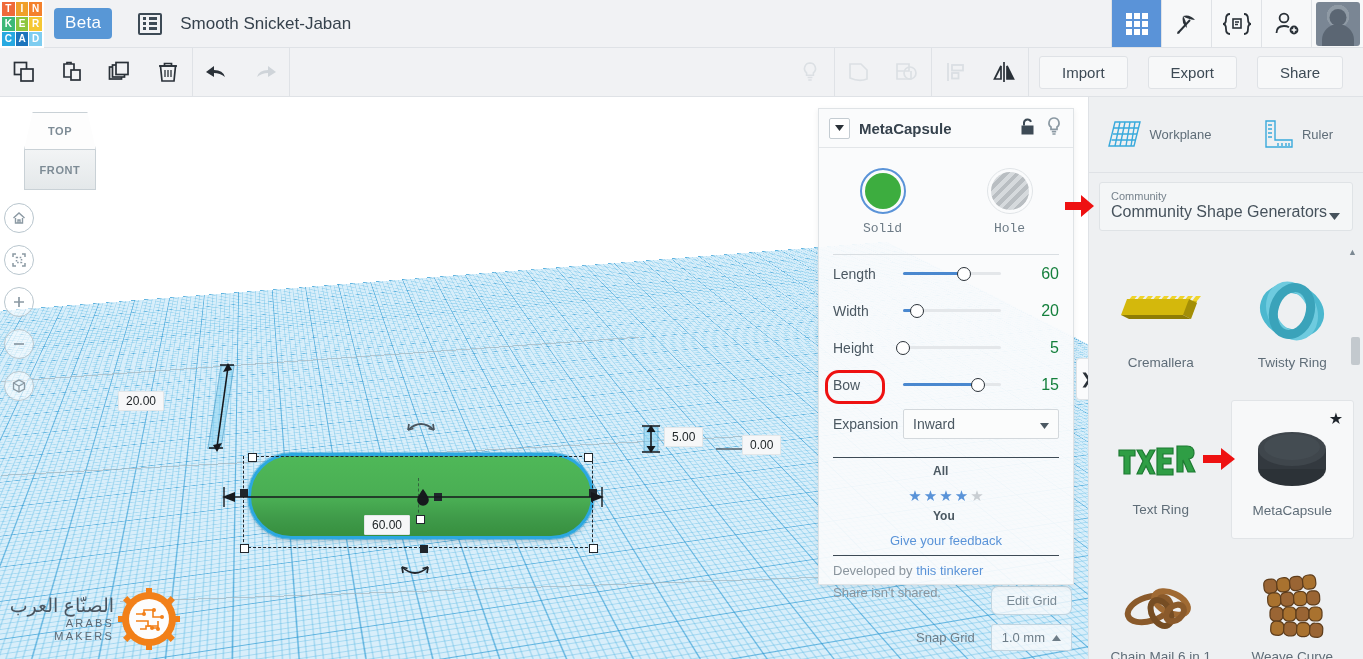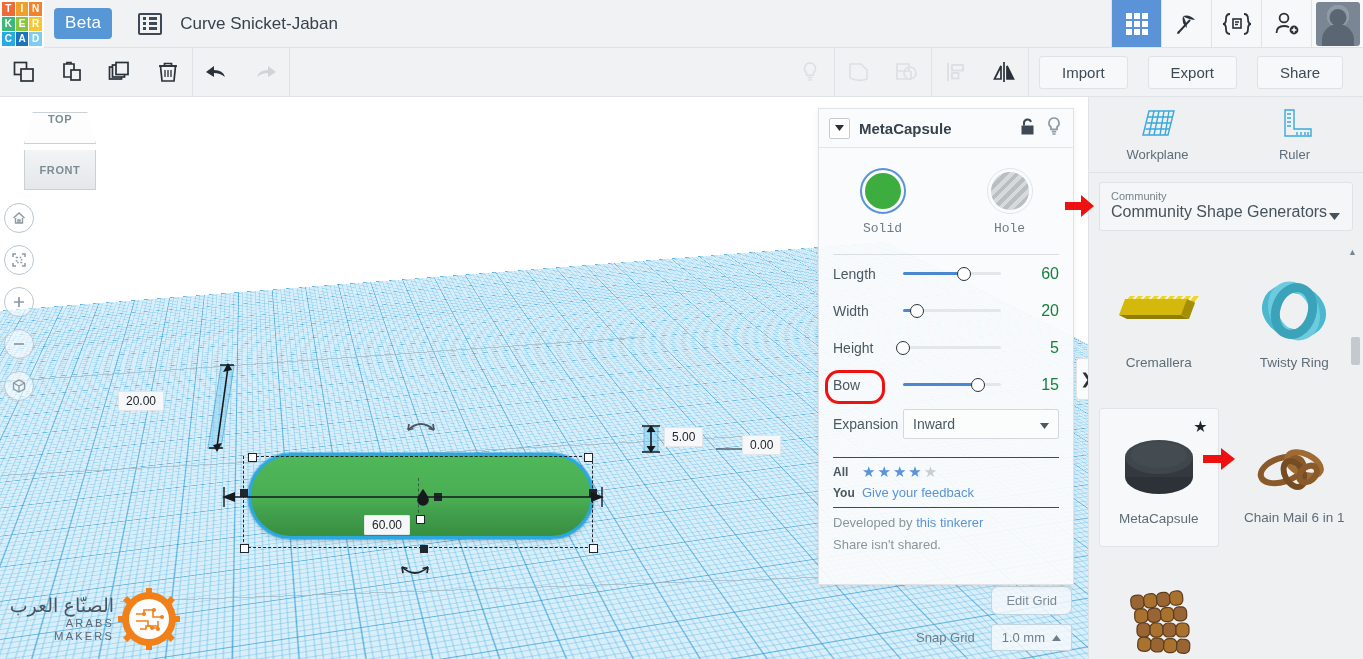--- a/index.html
+++ b/index.html
@@ -117,24 +117,24 @@
   }
   .plane-edge-line {
     position: absolute; background: #9fb3bd; height: 1px; opacity: .7;
   }
 
   
   .viewcube {
     position: absolute; left: 24px; top: 15px; width: 72px; height: 78px; cursor: pointer;
   }
   .vc-top {
-    position: absolute; left: 0; top: 0; width: 72px; height: 32px;
+    position: absolute; left: 0; top: 0; width: 72px; height: 38px;
     background: #fdfdfd; border: 1px solid #c9d1d6;
     clip-path: polygon(12% 0, 88% 0, 100% 100%, 0 100%);
-    display: flex; justify-content: center;
+    display: flex; align-items: center; justify-content: center;
   }
   .vc-front {
     position: absolute; left: 0; top: 38px; width: 72px; height: 40px;
     background: linear-gradient(#f2f4f5, #e4e8ea); border: 1px solid #c9d1d6; border-top: none;
     display: flex; align-items: center; justify-content: center;
   }
   .vc-label { font-size: 11px; font-weight: bold; letter-spacing: .6px; color: #7d8b95; }
   .nav-btn {
     position: absolute; left: 4px; width: 30px; height: 30px; border-radius: 50%;
     border: 1px solid #b9c6ce; background: rgba(255,255,255,.55);
@@ -254,21 +254,21 @@
   }
   .slider-val { margin-left: auto; font-size: 16px; color: #15803d; }
   .expansion-row { display: flex; align-items: center; padding: 6px 14px 0; }
   .select-box {
     flex: 1; border: 1px solid #d3d8dc; background: #fbfcfc; border-radius: 2px;
     height: 30px; display: flex; align-items: center; padding: 0 9px;
     font-size: 14px; color: #4b5862; cursor: pointer;
   }
   .select-caret { margin-left: auto; }
   .rate-divider { height: 1px; background: #3d4a55; margin: 18px 14px 0; }
-  .rate-row { display: flex; align-items: center; gap: 3px; padding: 6px 14px 0; }
+  .rate-row { display: flex; align-items: center; gap: 10px; padding: 6px 14px 0; flex-direction: column; }
   .rate-key { font-size: 12px; font-weight: bold; color: #4b5862; width: 26px; }
   .stars { display: flex; gap: 2px; }
   .star { font-size: 15px; color: #5a93d8; line-height: 1; }
   .star.off { color: #c9ced3; }
   .link { color: #5a93d8; font-size: 13px; cursor: pointer; }
   .credit-divider { height: 1px; background: #3d4a55; margin: 7px 14px 0; }
   .credit-row { padding: 7px 14px 0; font-size: 13px; color: #8a959e; }
   .collapse-tab {
     position: absolute; left: 1076px; top: 358px; width: 20px; height: 42px;
     background: #fafbfc; border: 1px solid #dfe3e6; border-right: none;
@@ -276,36 +276,36 @@
     font-size: 15px; color: #2a3138; cursor: pointer;
   }
 
   
   .sidebar {
     position: absolute; left: 1088px; top: 97px; width: 275px; height: 562px;
     background: #eef0f2; border-left: 1px solid #dfe2e6;
   }
   .tool-row { display: flex; height: 76px; border-bottom: 1px solid #dfe2e6; }
   .tool-col {
-    flex: 1; display: flex; flex-direction: column; align-items: center;
+    flex: 1; display: flex; align-items: center;
     justify-content: center; gap: 6px; cursor: pointer;
   }
   .tool-cap { font-size: 13px; color: #5f6d78; }
   .dd-wrap { padding: 9px 10px 0; }
   .dropdown {
     background: #f4f6f7; border: 1px solid #dfe3e6; border-radius: 3px;
     padding: 7px 11px 9px; cursor: pointer; position: relative;
   }
   .dd-sub { font-size: 11px; color: #77838d; }
   .dd-main { font-size: 16px; color: #46525c; margin-top: 1px; }
   .dd-caret { position: absolute; right: 12px; top: 23px; }
   .shape-grid {
     position: absolute; left: 0; top: 150px; width: 275px; height: 412px;
     padding: 6px 10px 0; display: grid;
-    grid-template-columns: 1fr 1fr; grid-auto-rows: 139px; gap: 16px;
+    grid-template-columns: 1fr 1fr; grid-auto-rows: 139px; gap: 8px;
     overflow: hidden;
   }
   .shape-cell {
     position: relative; display: flex; flex-direction: column; align-items: center;
     justify-content: flex-start; padding-top: 16px; cursor: pointer; border-radius: 3px;
   }
   .shape-cell.selected { background: #f7f8f9; border: 1px solid #e1e4e7; }
   .shape-art { width: 104px; height: 84px; display: flex; align-items: center; justify-content: center; }
   .shape-cap { font-size: 13.5px; color: #5f6d78; margin-top: 2px; text-align: center; }
   .fav-star { position: absolute; right: 10px; top: 8px; font-size: 16px; color: #1d242b; }
@@ -343,21 +343,21 @@
         </div>
       <div class="pl-row">
           <span class="pl-dot"></span>
           <span class="pl-bar"></span>
         </div>
       <div class="pl-row">
           <span class="pl-dot"></span>
           <span class="pl-bar"></span>
         </div>
     </div>
-    <div class="design-title">Curve Snicket-Jaban</div>
+    <div class="design-title">Smooth Snicket-Jaban</div>
 
     <div class="top-right">
       <div class="tr-btn active">
         <span class="grid9">
             <i></i>
             <i></i>
             <i></i>
             <i></i>
             <i></i>
             <i></i>
@@ -830,20 +830,33 @@
         <g fill="none" stroke="#4cb8cf" stroke-width="9" stroke-linecap="round">
           <ellipse cx="52" cy="42" rx="28" ry="22" transform="rotate(18 52 42)"></ellipse>
           <ellipse cx="52" cy="42" rx="26" ry="20" transform="rotate(62 52 42)" stroke="#6ecbdf"></ellipse>
           <ellipse cx="52" cy="42" rx="24" ry="18" transform="rotate(108 52 42)" stroke="#3aa3ba"></ellipse>
         </g>
         <ellipse cx="52" cy="42" rx="10" ry="8" fill="#eef0f2"></ellipse>
             </svg>
           </div>
           <div class="shape-cap">Twisty Ring</div>
         </div>
+        <div class="shape-cell">
+          <div class="shape-art">
+            <svg width="104" height="84" viewBox="0 0 104 84">
+        <g fill="#2f9e45" stroke="#1d7a32" stroke-width="1.2">
+          <path d="M10 34 h16 v6 h-5 v18 h-6 V40 h-5 Z"></path>
+          <path d="M28 34 l5 0 l4 7 l4 -7 h5 l-6 11 l6 13 h-5 l-4 -8 l-4 8 h-5 l6 -13 Z"></path>
+          <path d="M48 32 h16 v6 h-10 v4 h8 v6 h-8 v5 h10 v6 H48 Z"></path>
+          <path d="M68 30 h10 q7 0 7 7 q0 5 -5 6 l6 13 h-7 l-5 -12 v12 h-6 Z"></path>
+        </g>
+            </svg>
+          </div>
+          <div class="shape-cap">Text Ring</div>
+        </div>
         <div class="shape-cell selected">
           <span class="fav-star">★</span>
           <div class="shape-art">
             <svg width="104" height="84" viewBox="0 0 104 84">
         <ellipse cx="52" cy="52" rx="34" ry="17" fill="#2c3237"></ellipse>
         <rect x="18" y="32" width="68" height="20" fill="#33393f"></rect>
         <ellipse cx="52" cy="32" rx="34" ry="17" fill="#3f464c"></ellipse>
         <ellipse cx="52" cy="30" rx="28" ry="13" fill="#4a5158" opacity=".5"></ellipse>
             </svg>
           </div>

